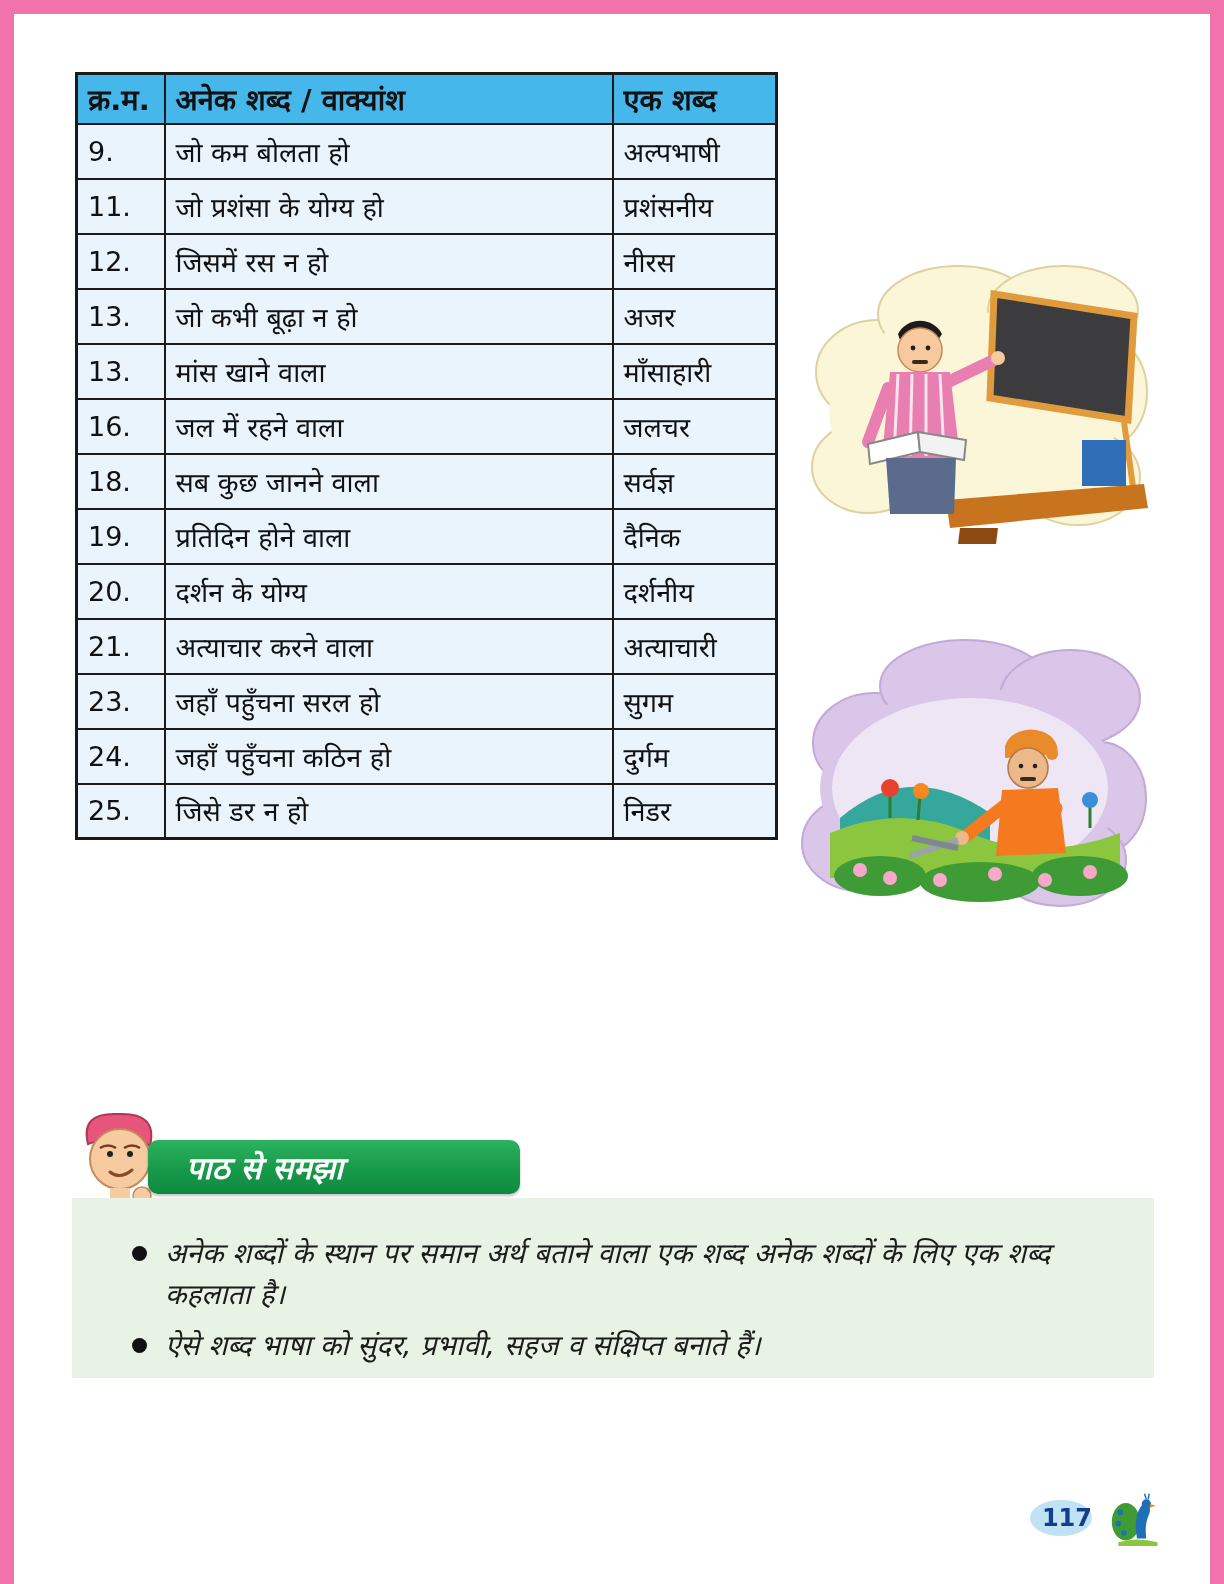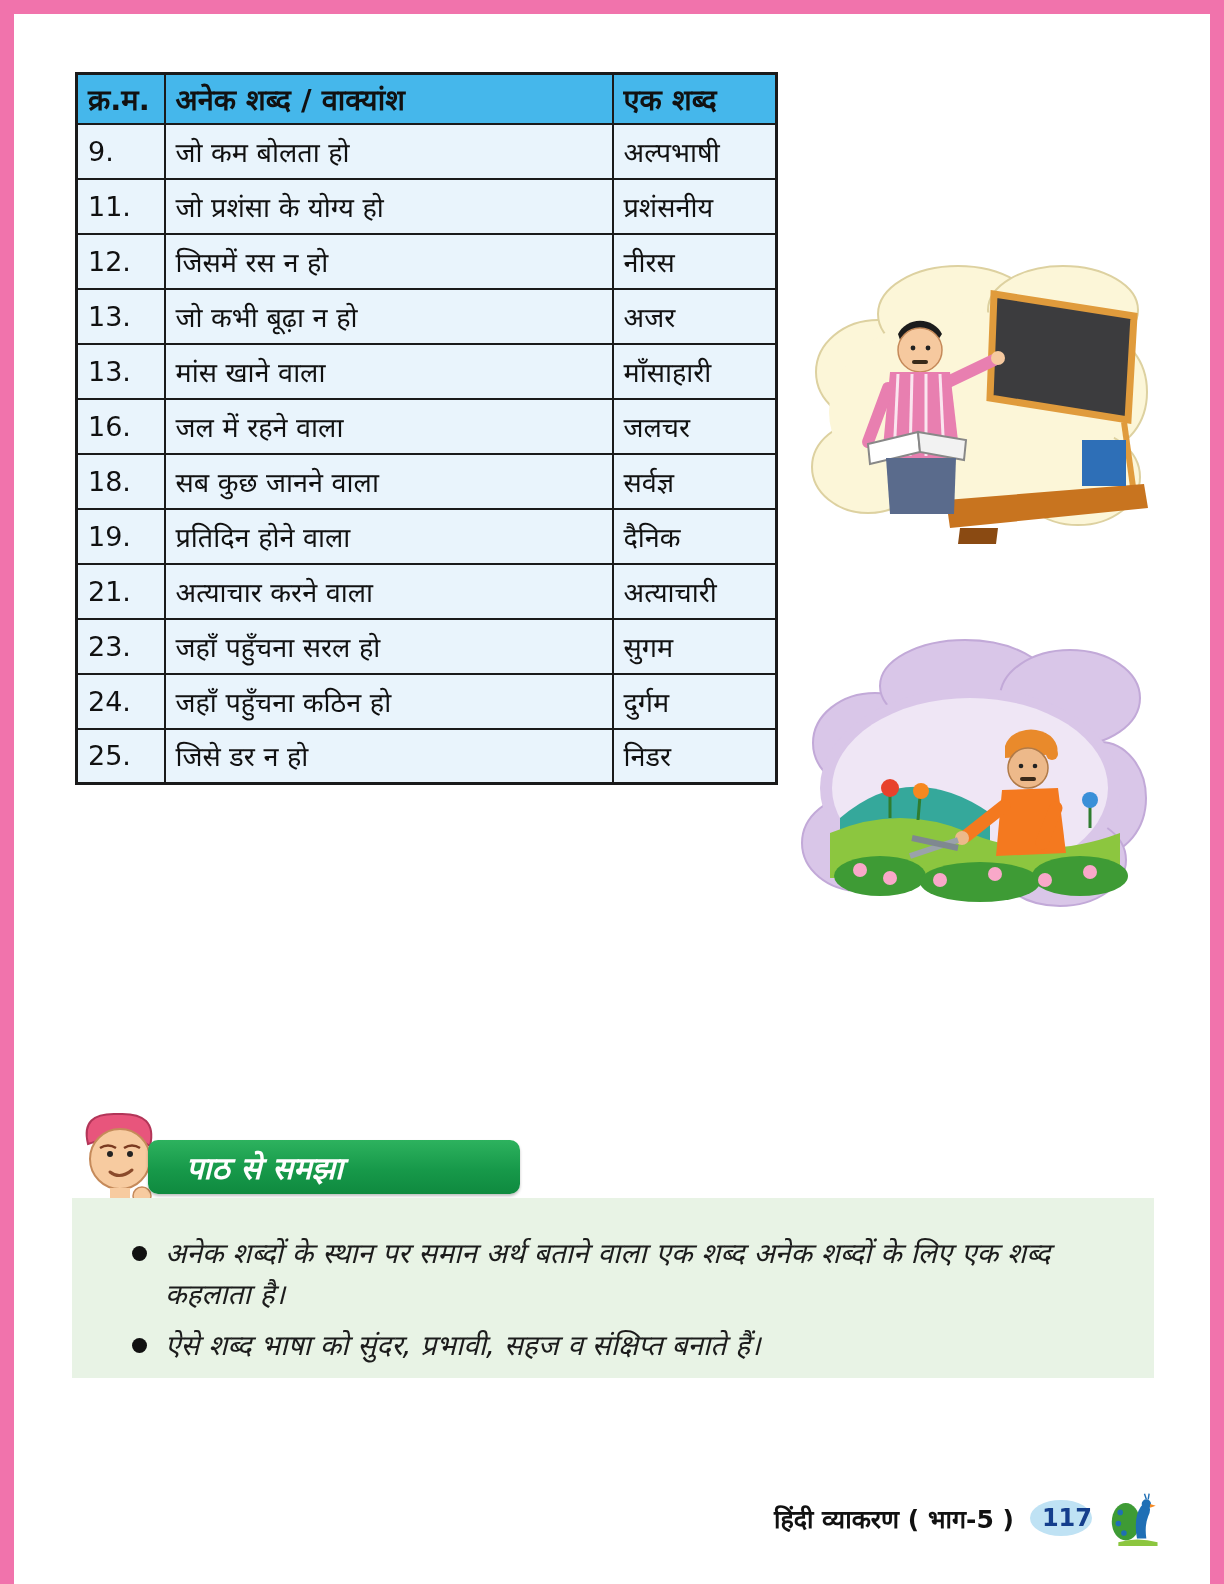--- a/index.html
+++ b/index.html
@@ -133,20 +133,25 @@
         </tr>
       <tr>
           <td>18.</td>
           <td>सब कुछ जानने वाला</td>
           <td>सर्वज्ञ</td>
         </tr>
       <tr>
           <td>19.</td>
           <td>प्रतिदिन होने वाला</td>
           <td>दैनिक</td>
+        </tr>
+      <tr>
+          <td>20.</td>
+          <td>दर्शन के योग्य</td>
+          <td>दर्शनीय</td>
         </tr>
       <tr>
           <td>21.</td>
           <td>अत्याचार करने वाला</td>
           <td>अत्याचारी</td>
         </tr>
       <tr>
           <td>23.</td>
           <td>जहाँ पहुँचना सरल हो</td>
           <td>सुगम</td>
@@ -281,21 +286,20 @@
       <span class="dot"></span>
       <span>अनेक शब्दों के स्थान पर समान अर्थ बताने वाला एक शब्द अनेक शब्दों के लिए एक शब्द कहलाता है।</span>
     </div>
     <div class="summary-point">
       <span class="dot"></span>
       <span>ऐसे शब्द भाषा को सुंदर, प्रभावी, सहज व संक्षिप्त बनाते हैं।</span>
     </div>
   </div>
 
   <div class="footer">
-    <span class="book">हिंदी व्याकरण ( भाग-5 )</span>
     <span class="page-badge">
       <span>117</span>
     </span>
     <svg class="peacock" viewBox="0 0 60 60">
       <ellipse cx="18" cy="34" rx="15" ry="20" fill="#3E9B35"></ellipse>
       <circle cx="12" cy="24" r="3" fill="#1F6FB5"></circle>
       <circle cx="10" cy="36" r="3" fill="#1F6FB5"></circle>
       <circle cx="16" cy="46" r="3" fill="#1F6FB5"></circle>
       <path d="M30,52 Q26,30 34,18 Q38,12 42,16 Q46,20 42,28 Q38,38 40,52 Z" fill="#1F6FB5"></path>
       <circle cx="40" cy="15" r="5" fill="#1F6FB5"></circle>

